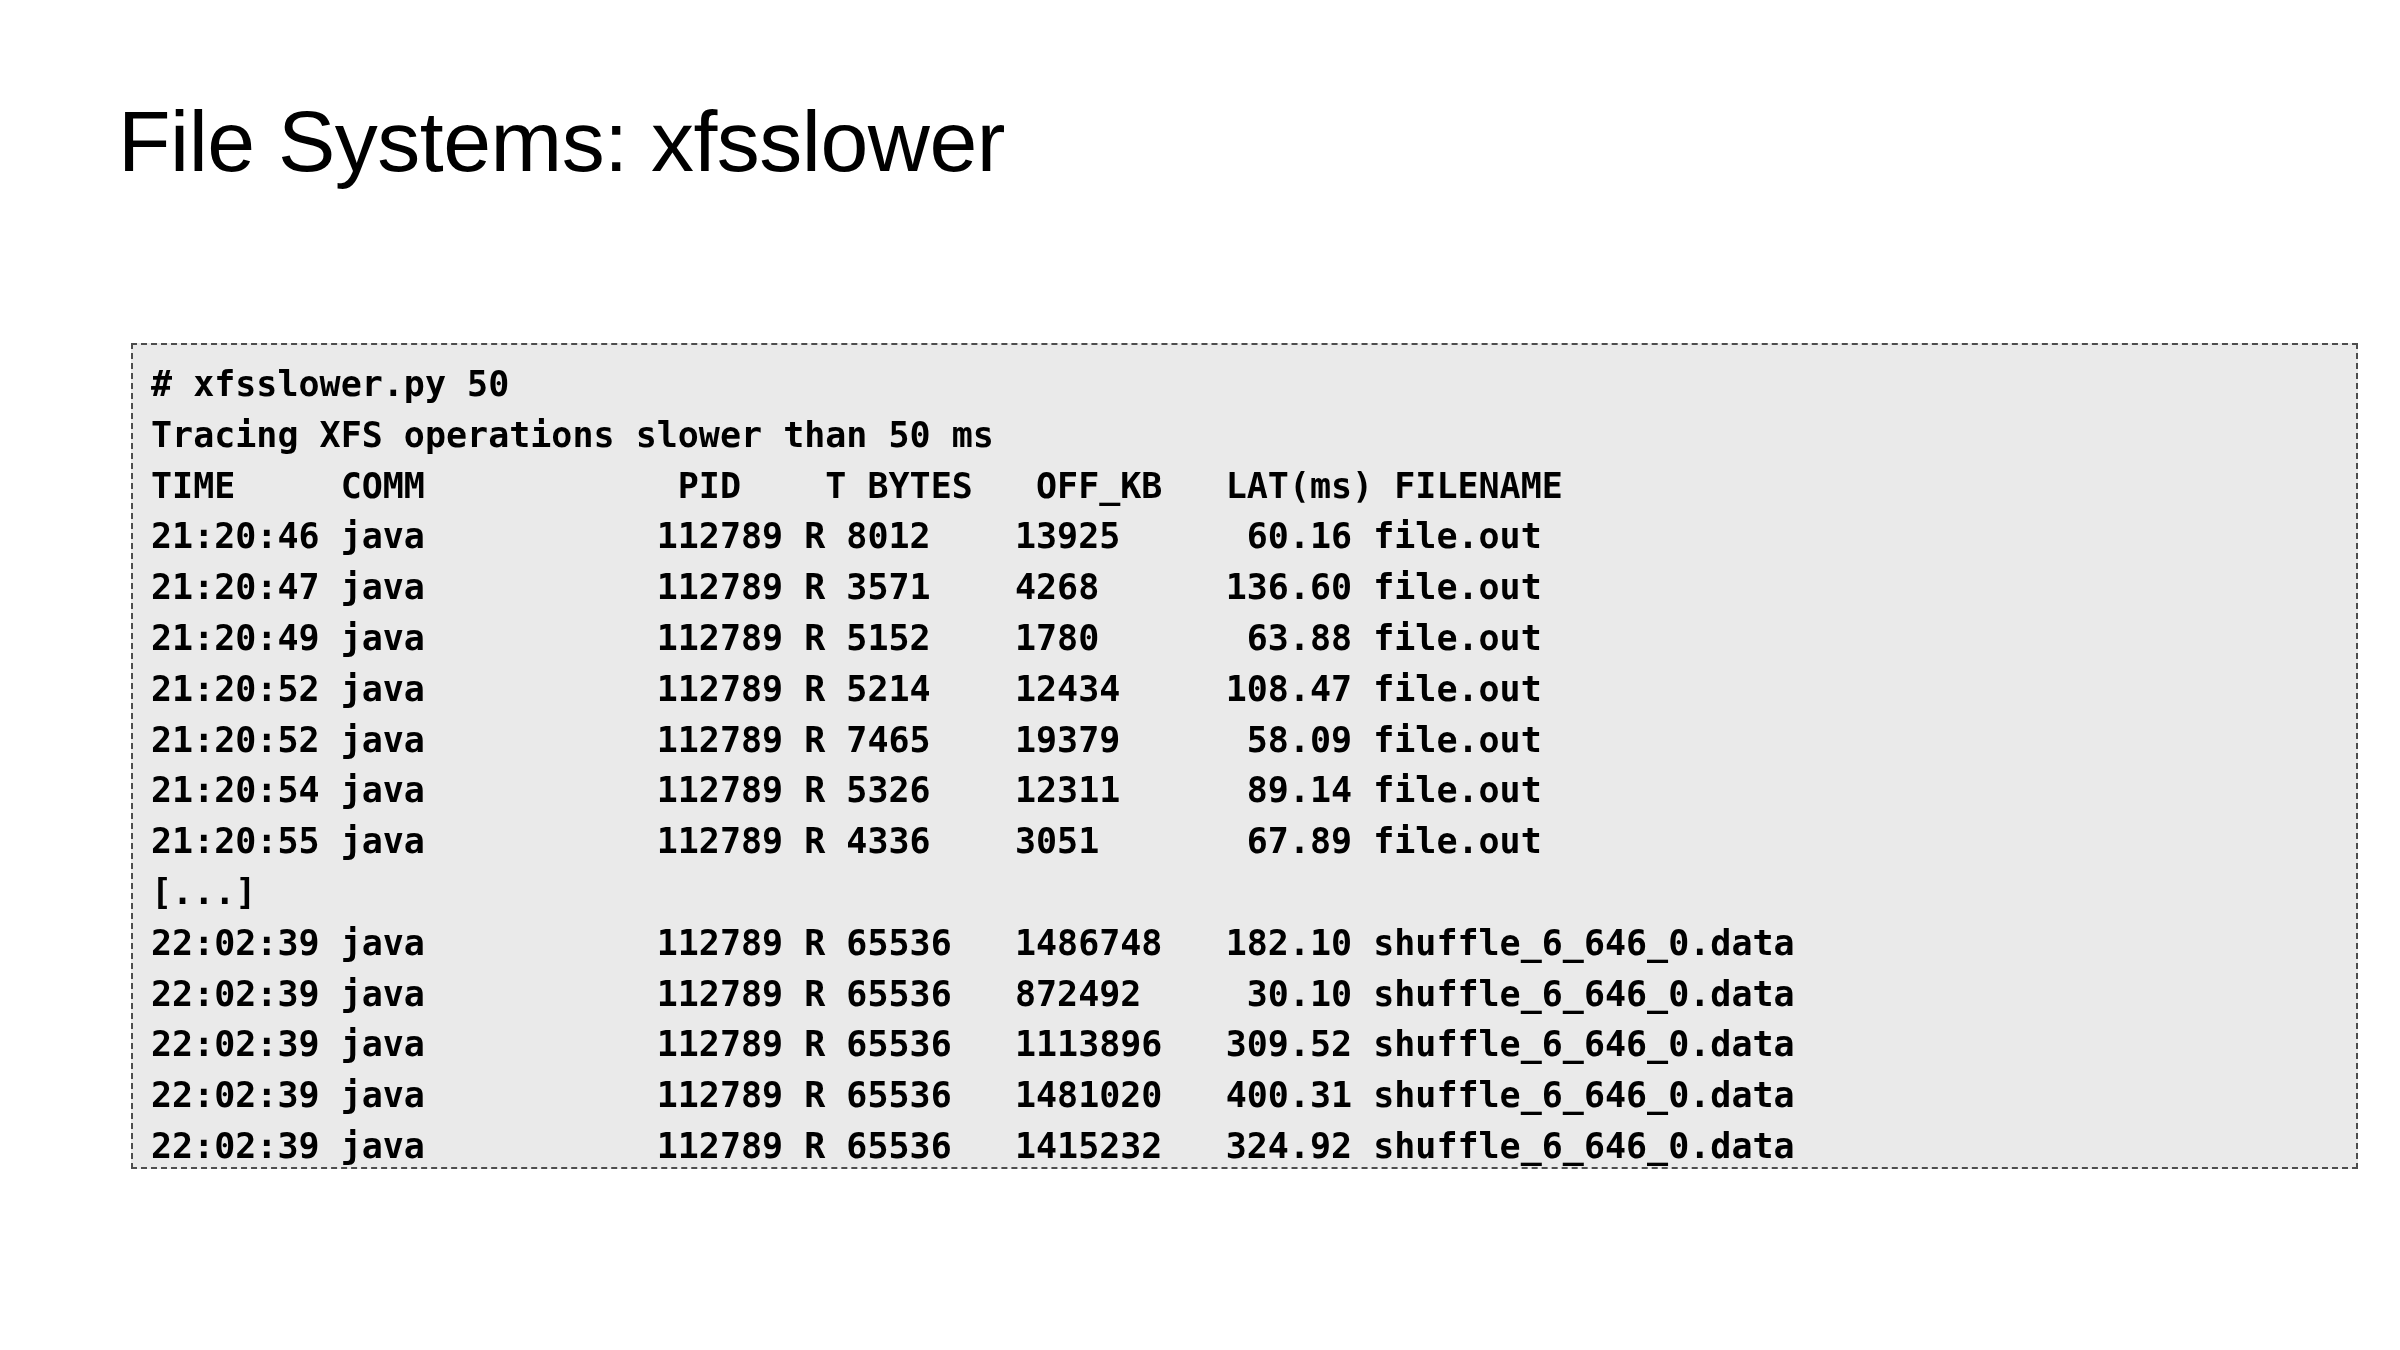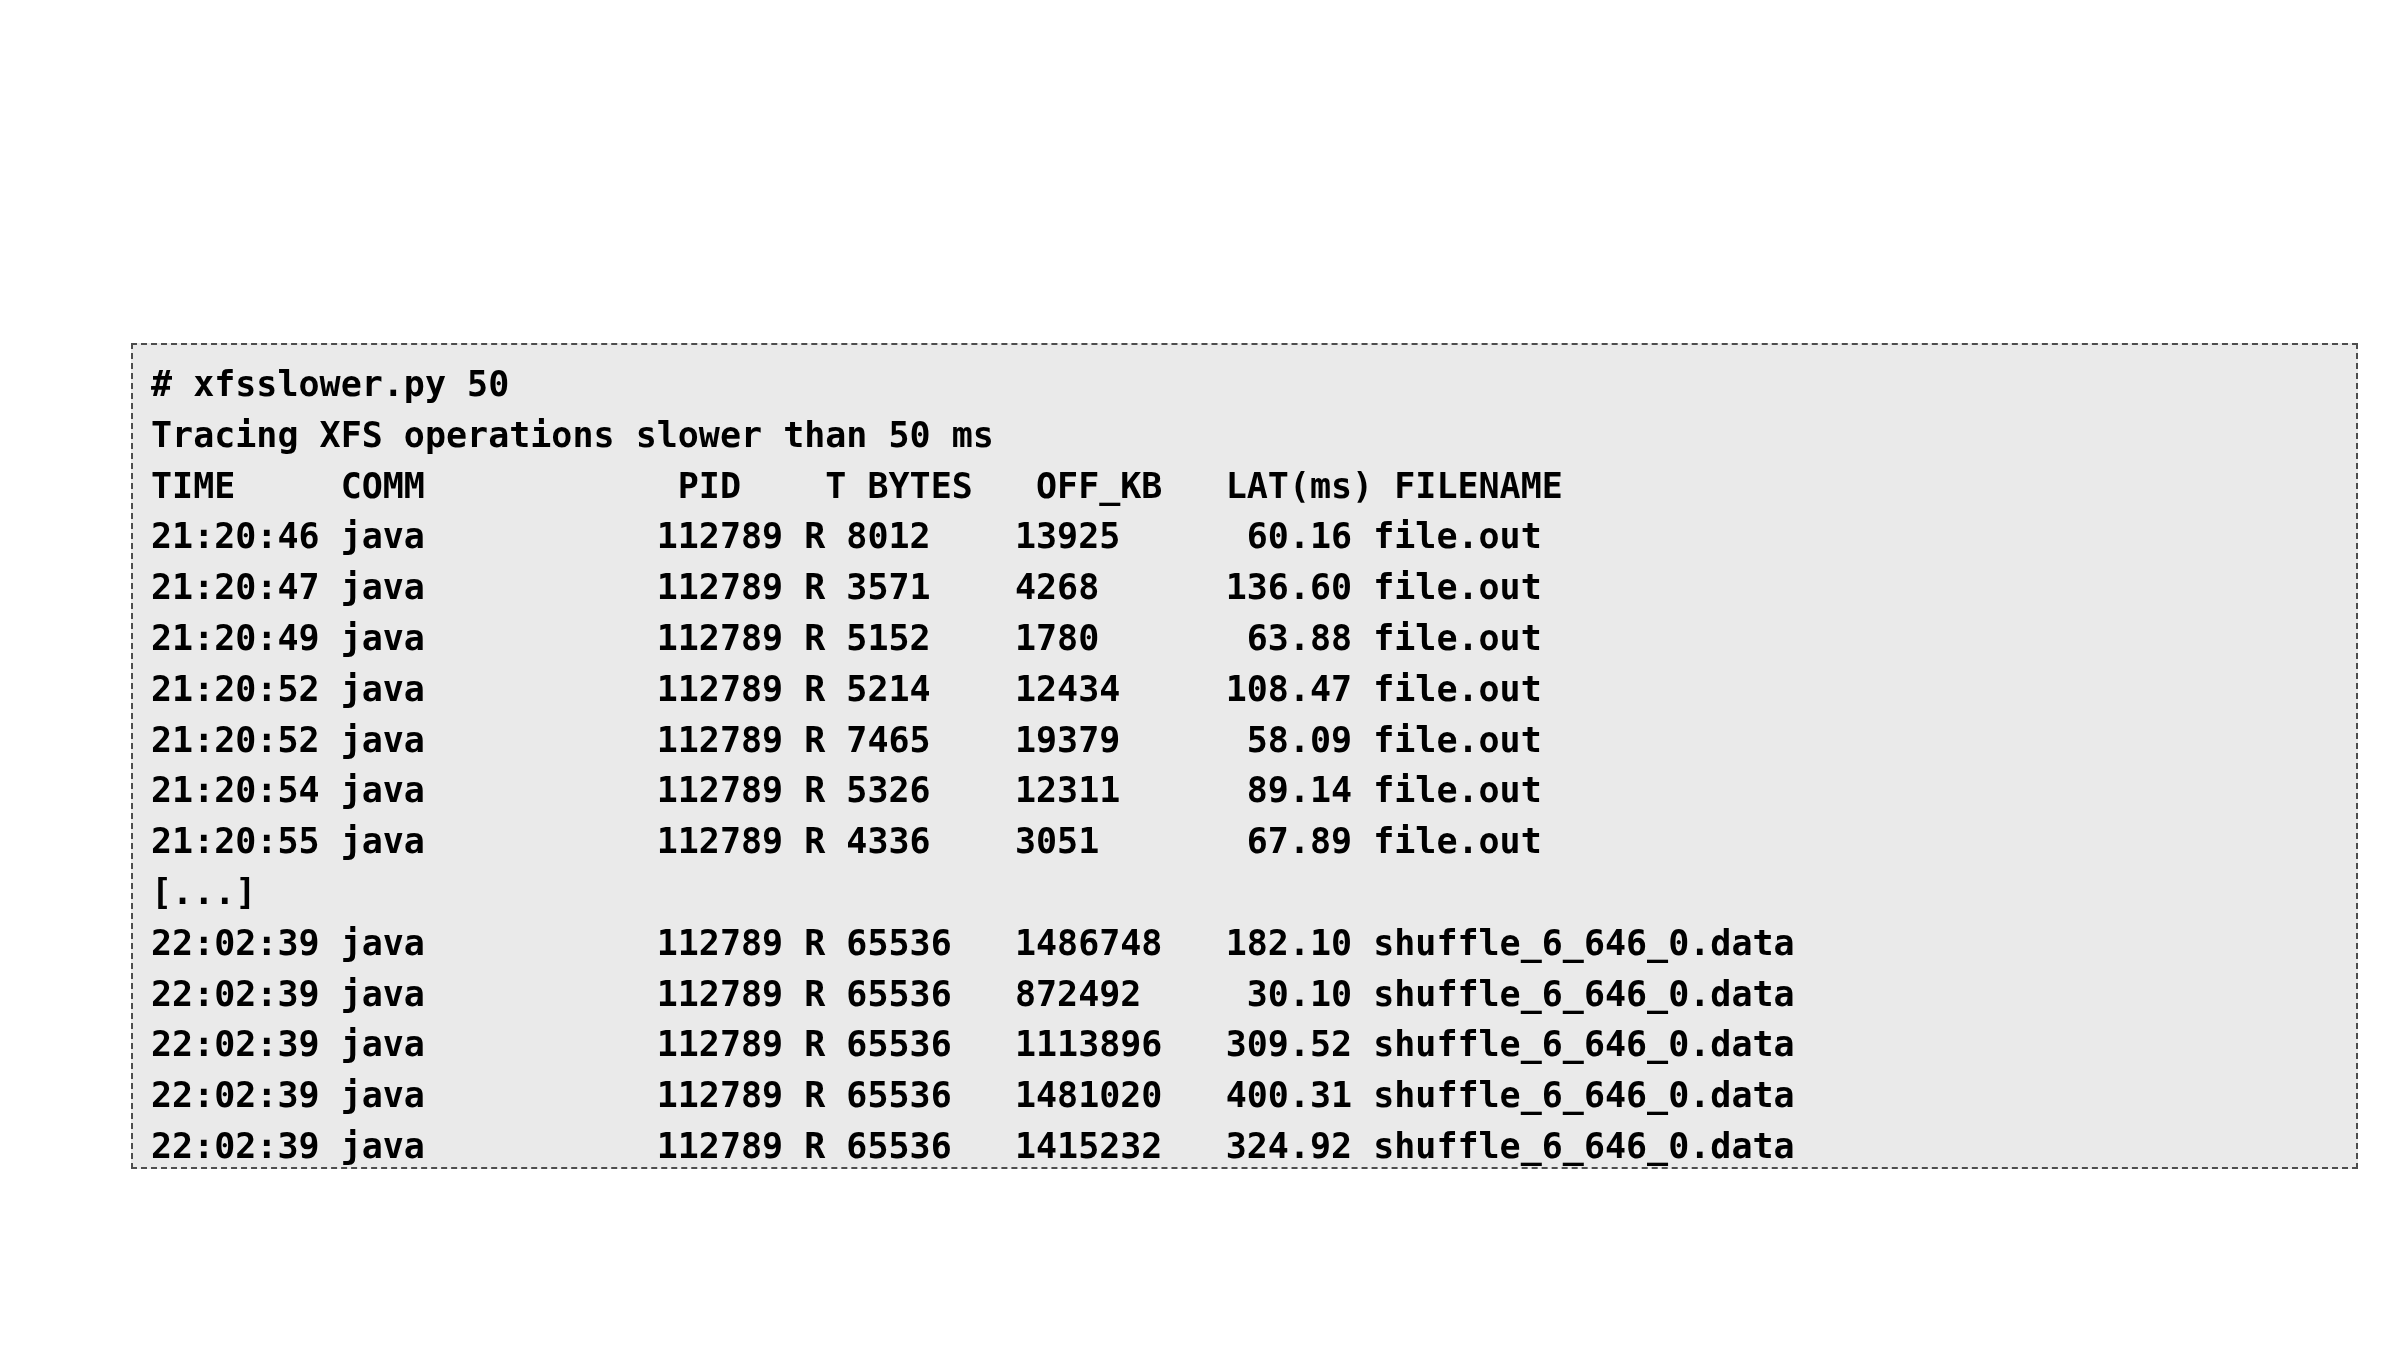--- a/index.html
+++ b/index.html
@@ -74,20 +74,21 @@
     color: #000000;
     white-space: pre;
     letter-spacing: 0px;
   }
 </style>
 </head>
 <body>
 
 <div class="slide">
 
+  <h1 class="slide-title">File Systems: xfsslower</h1>
 
 
   <div class="terminal-box">
     <pre class="terminal-output"># xfsslower.py 50
 Tracing XFS operations slower than 50 ms
 TIME     COMM            PID    T BYTES   OFF_KB   LAT(ms) FILENAME
 21:20:46 java           112789 R 8012    13925      60.16 file.out
 21:20:47 java           112789 R 3571    4268      136.60 file.out
 21:20:49 java           112789 R 5152    1780       63.88 file.out
 21:20:52 java           112789 R 5214    12434     108.47 file.out

